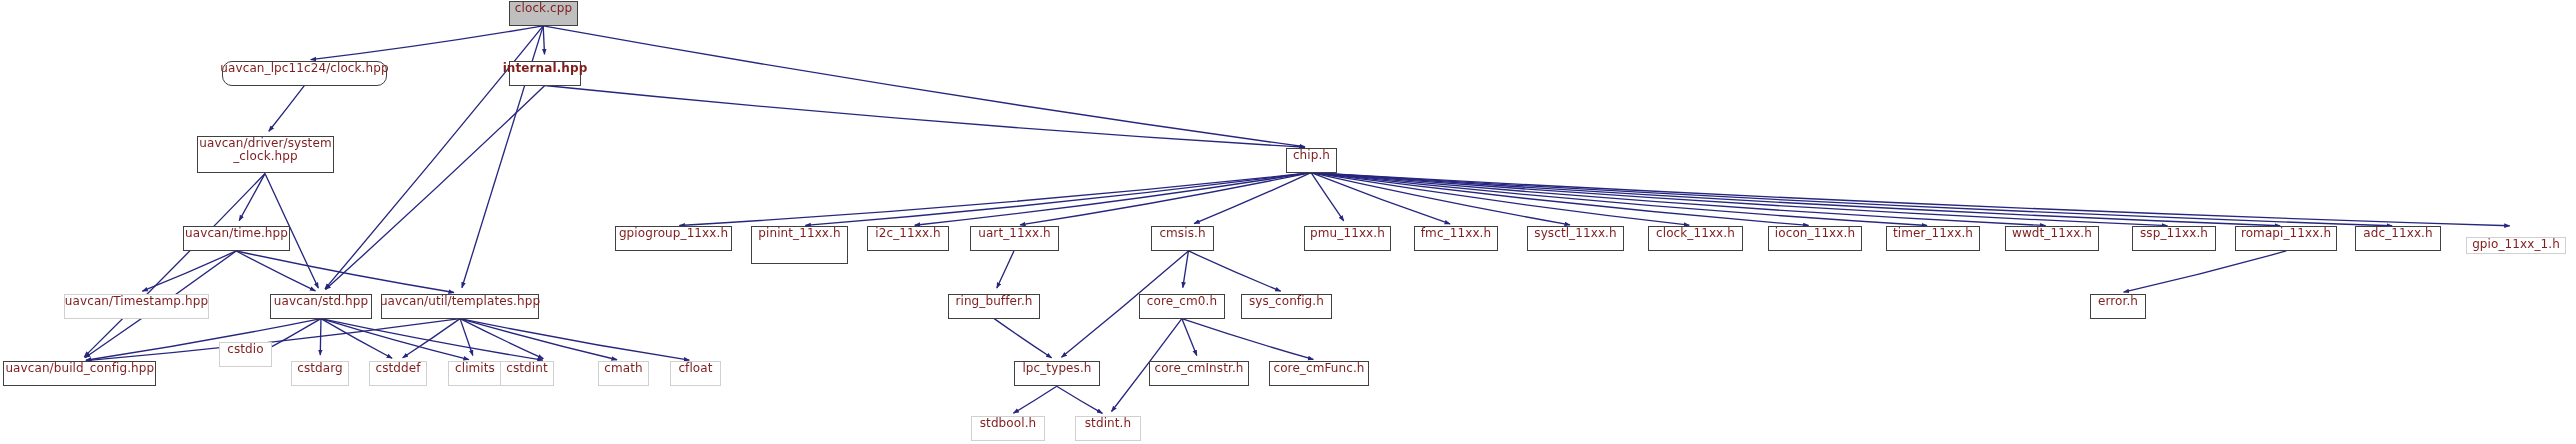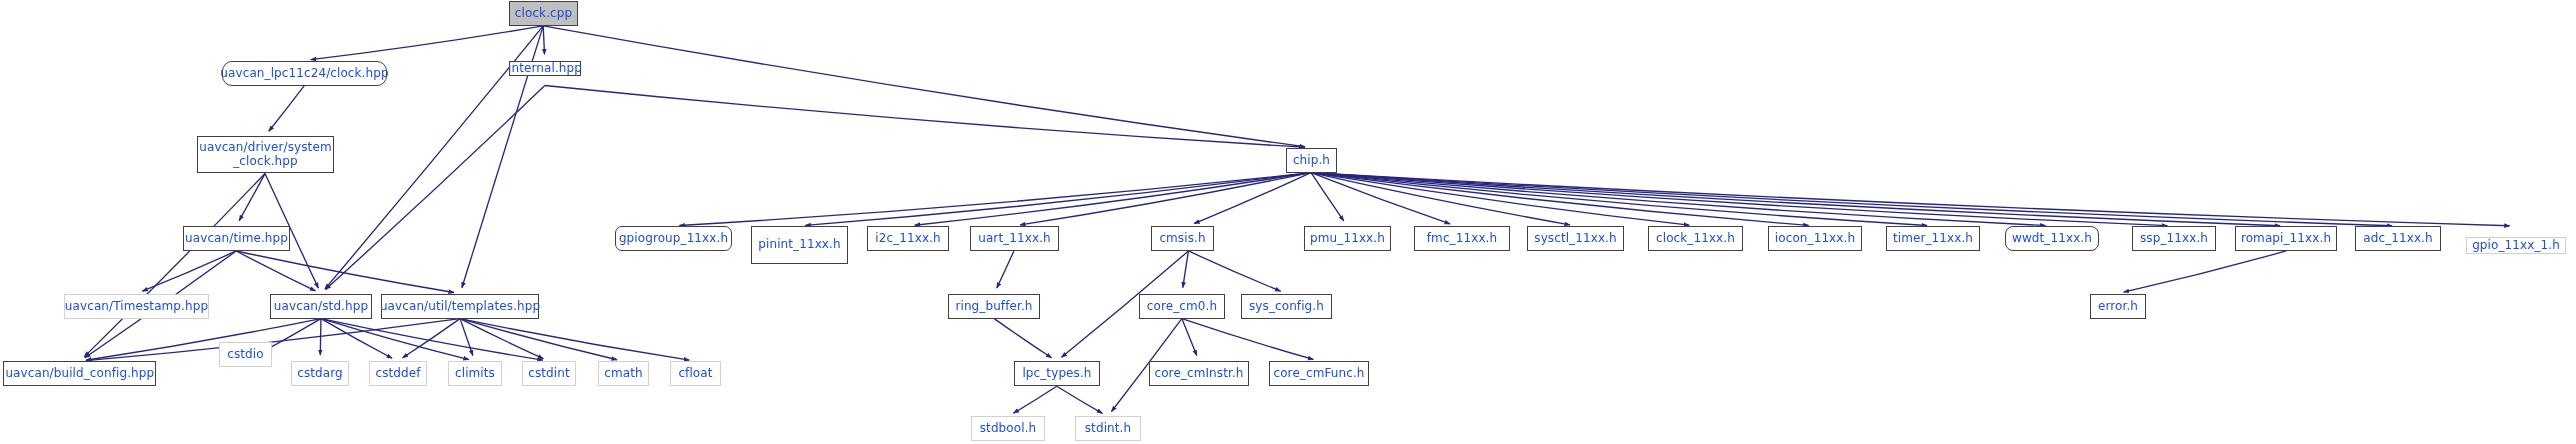--- a/index.html
+++ b/index.html
@@ -21,26 +21,26 @@
     left: 0;
     top: 0;
     width: 2576px;
     height: 445px;
     pointer-events: none;
   }
   .node {
     position: absolute;
     box-sizing: border-box;
     display: flex;
-    align-items: center;
+    align-items: flex-start;
     justify-content: center;
     text-align: center;
     line-height: 1.12;
     white-space: pre;
-    color: #1d4ed8;
+    color: #7f1d1d;
     background: #ffffff;
     border: 0.9px solid #404040;
     font-size: 12px;
     letter-spacing: 0.1px;
     z-index: 5;
   }
   .node.strong {
     border: 1.4px solid #404040;
   }
   .node.root {
@@ -116,48 +116,48 @@
       <path d="M1117.3035143769966,358 Q1149.5600683597077,380.8873922050284 1181.8166223424184,402.0525831321015" fill="none" stroke="#26267f" stroke-width="1.5" marker-end="url(#arrowhead)"></path>
       <path d="M1328.185303514377,358 Q1336.5840950438387,378.9934984857742 1344.9828865733004,399.51112556579756" fill="none" stroke="#26267f" stroke-width="1.5" marker-end="url(#arrowhead)"></path>
       <path d="M1328.185303514377,358 Q1402.0737996585312,382.8535024204038 1475.9622958026853,403.9226941379323" fill="none" stroke="#26267f" stroke-width="1.5" marker-end="url(#arrowhead)"></path>
       <path d="M1328.185303514377,358 Q1288.6759401439303,411.22879682026434 1249.1665767734835,462.4181447587395" fill="none" stroke="#26267f" stroke-width="1.5" marker-end="url(#arrowhead)"></path>
       <path d="M1187.5974440894568,434 Q1163.2828953341236,449.8176577593893 1138.9683465787903,464.2983434740501" fill="none" stroke="#26267f" stroke-width="1.5" marker-end="url(#arrowhead)"></path>
       <path d="M1187.5974440894568,434 Q1213.25935644812,449.9174788606215 1238.9212688067828,464.43000404712154" fill="none" stroke="#26267f" stroke-width="1.5" marker-end="url(#arrowhead)"></path>
     </svg>
   <div id="node-layer">
       <div class="node root" style="left: 509px; top: 0.9px; width: 69px; height: 25px;"><span class="label">clock.cpp</span></div>
       <div class="node strong" style="left: 222px; top: 61px; width: 165px; height: 25px; border-radius: 10px;"><span class="label">uavcan_lpc11c24/clock.hpp</span></div>
-      <div class="node strong" style="left: 509px; top: 61px; width: 72px; height: 15px;"><span class="label">internal.hpp</span></div>
+      <div class="node strong" style="left: 509px; top: 61px; width: 72px; height: 25px; font-weight: bold;"><span class="label">internal.hpp</span></div>
       <div class="node strong" style="left: 197px; top: 136px; width: 137px; height: 37px;"><span class="label">uavcan/driver/system
 _clock.hpp</span></div>
       <div class="node strong" style="left: 183px; top: 226px; width: 107px; height: 25px;"><span class="label">uavcan/time.hpp</span></div>
       <div class="node faded" style="left: 64px; top: 294px; width: 145px; height: 25px;"><span class="label">uavcan/Timestamp.hpp</span></div>
       <div class="node strong" style="left: 270px; top: 294px; width: 102px; height: 25px;"><span class="label">uavcan/std.hpp</span></div>
       <div class="node strong" style="left: 381px; top: 294px; width: 158px; height: 25px;"><span class="label">uavcan/util/templates.hpp</span></div>
       <div class="node strong" style="left: 3.3px; top: 361px; width: 153px; height: 25px;"><span class="label">uavcan/build_config.hpp</span></div>
       <div class="node faded" style="left: 219px; top: 342px; width: 53px; height: 25px;"><span class="label">cstdio</span></div>
       <div class="node faded" style="left: 291px; top: 361px; width: 58px; height: 25px;"><span class="label">cstdarg</span></div>
       <div class="node faded" style="left: 369px; top: 361px; width: 58px; height: 25px;"><span class="label">cstddef</span></div>
       <div class="node faded" style="left: 448px; top: 361px; width: 54px; height: 25px;"><span class="label">climits</span></div>
-      <div class="node faded" style="left: 522px; top: 361px; width: 54px; height: 25px;"><span class="label">cstdint</span></div>
+      <div class="node faded" style="left: 500px; top: 361px; width: 54px; height: 25px;"><span class="label">cstdint</span></div>
       <div class="node faded" style="left: 598px; top: 361px; width: 51px; height: 25px;"><span class="label">cmath</span></div>
       <div class="node faded" style="left: 670px; top: 361px; width: 51px; height: 25px;"><span class="label">cfloat</span></div>
       <div class="node strong" style="left: 1286px; top: 148px; width: 51px; height: 25px;"><span class="label">chip.h</span></div>
-      <div class="node strong" style="left: 615px; top: 226px; width: 117px; height: 25px; border-radius: 7px;"><span class="label">gpiogroup_11xx.h</span></div>
+      <div class="node strong" style="left: 615px; top: 226px; width: 117px; height: 25px;"><span class="label">gpiogroup_11xx.h</span></div>
       <div class="node strong" style="left: 751px; top: 226px; width: 97px; height: 38px;"><span class="label">pinint_11xx.h</span></div>
       <div class="node strong" style="left: 867px; top: 226px; width: 82px; height: 25px;"><span class="label">i2c_11xx.h</span></div>
       <div class="node strong" style="left: 970px; top: 226px; width: 89px; height: 25px;"><span class="label">uart_11xx.h</span></div>
       <div class="node strong" style="left: 1151px; top: 226px; width: 63px; height: 25px;"><span class="label">cmsis.h</span></div>
       <div class="node strong" style="left: 1304px; top: 226px; width: 87px; height: 25px;"><span class="label">pmu_11xx.h</span></div>
-      <div class="node strong" style="left: 1414px; top: 226px; width: 96px; height: 25px;"><span class="label">fmc_11xx.h</span></div>
+      <div class="node strong" style="left: 1414px; top: 226px; width: 84px; height: 25px;"><span class="label">fmc_11xx.h</span></div>
       <div class="node strong" style="left: 1527px; top: 226px; width: 97px; height: 25px;"><span class="label">sysctl_11xx.h</span></div>
       <div class="node strong" style="left: 1648px; top: 226px; width: 95px; height: 25px;"><span class="label">clock_11xx.h</span></div>
       <div class="node strong" style="left: 1768px; top: 226px; width: 94px; height: 25px;"><span class="label">iocon_11xx.h</span></div>
       <div class="node strong" style="left: 1886px; top: 226px; width: 94px; height: 25px;"><span class="label">timer_11xx.h</span></div>
-      <div class="node strong" style="left: 2005px; top: 226px; width: 94px; height: 25px; border-radius: 8px;"><span class="label">wwdt_11xx.h</span></div>
+      <div class="node strong" style="left: 2005px; top: 226px; width: 94px; height: 25px;"><span class="label">wwdt_11xx.h</span></div>
       <div class="node strong" style="left: 2132px; top: 226px; width: 84px; height: 25px;"><span class="label">ssp_11xx.h</span></div>
       <div class="node strong" style="left: 2235px; top: 226px; width: 102px; height: 25px;"><span class="label">romapi_11xx.h</span></div>
       <div class="node strong" style="left: 2355px; top: 226px; width: 86px; height: 25px;"><span class="label">adc_11xx.h</span></div>
       <div class="node faded" style="left: 2466px; top: 237px; width: 100px; height: 17px;"><span class="label">gpio_11xx_1.h</span></div>
       <div class="node strong" style="left: 948px; top: 294px; width: 92px; height: 25px;"><span class="label">ring_buffer.h</span></div>
       <div class="node strong" style="left: 1139px; top: 294px; width: 86px; height: 25px;"><span class="label">core_cm0.h</span></div>
       <div class="node strong" style="left: 1241px; top: 294px; width: 91px; height: 25px;"><span class="label">sys_config.h</span></div>
       <div class="node strong" style="left: 2090px; top: 294px; width: 56px; height: 25px;"><span class="label">error.h</span></div>
       <div class="node strong" style="left: 1014px; top: 361px; width: 86px; height: 25px;"><span class="label">lpc_types.h</span></div>
       <div class="node strong" style="left: 1149px; top: 361px; width: 100px; height: 25px;"><span class="label">core_cmInstr.h</span></div>

